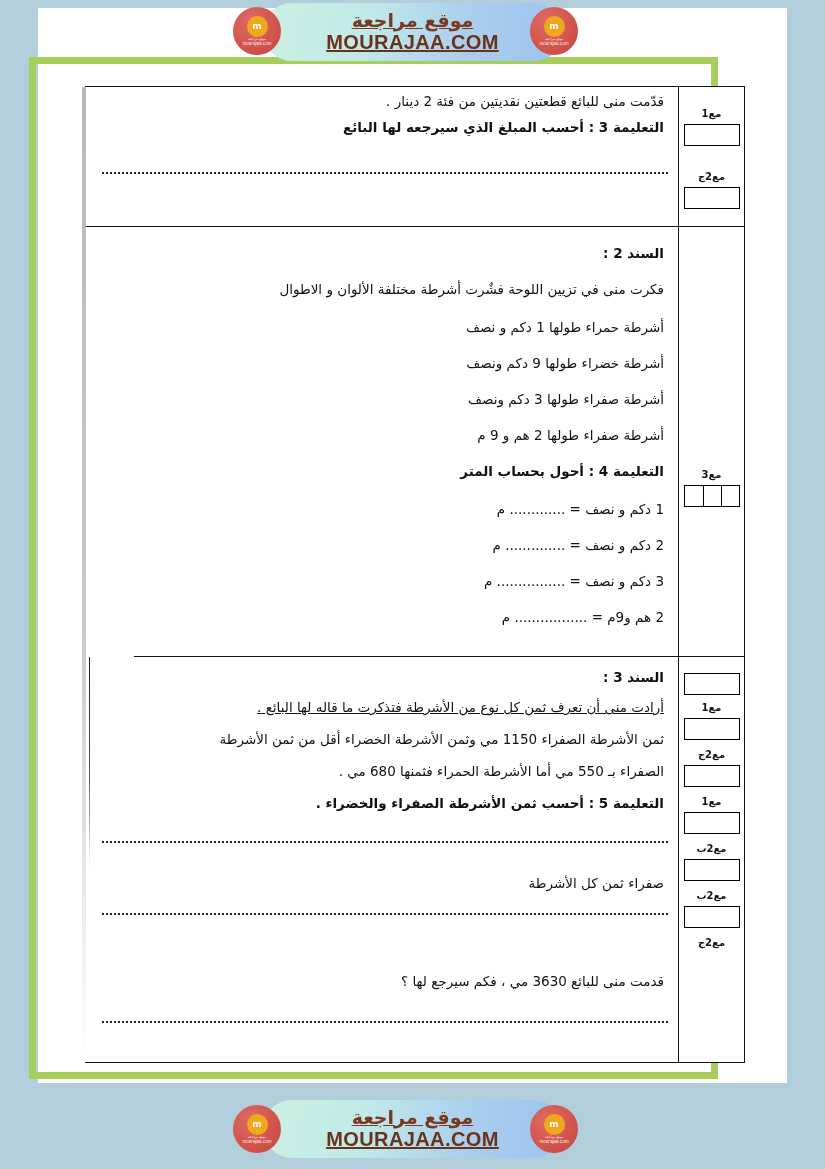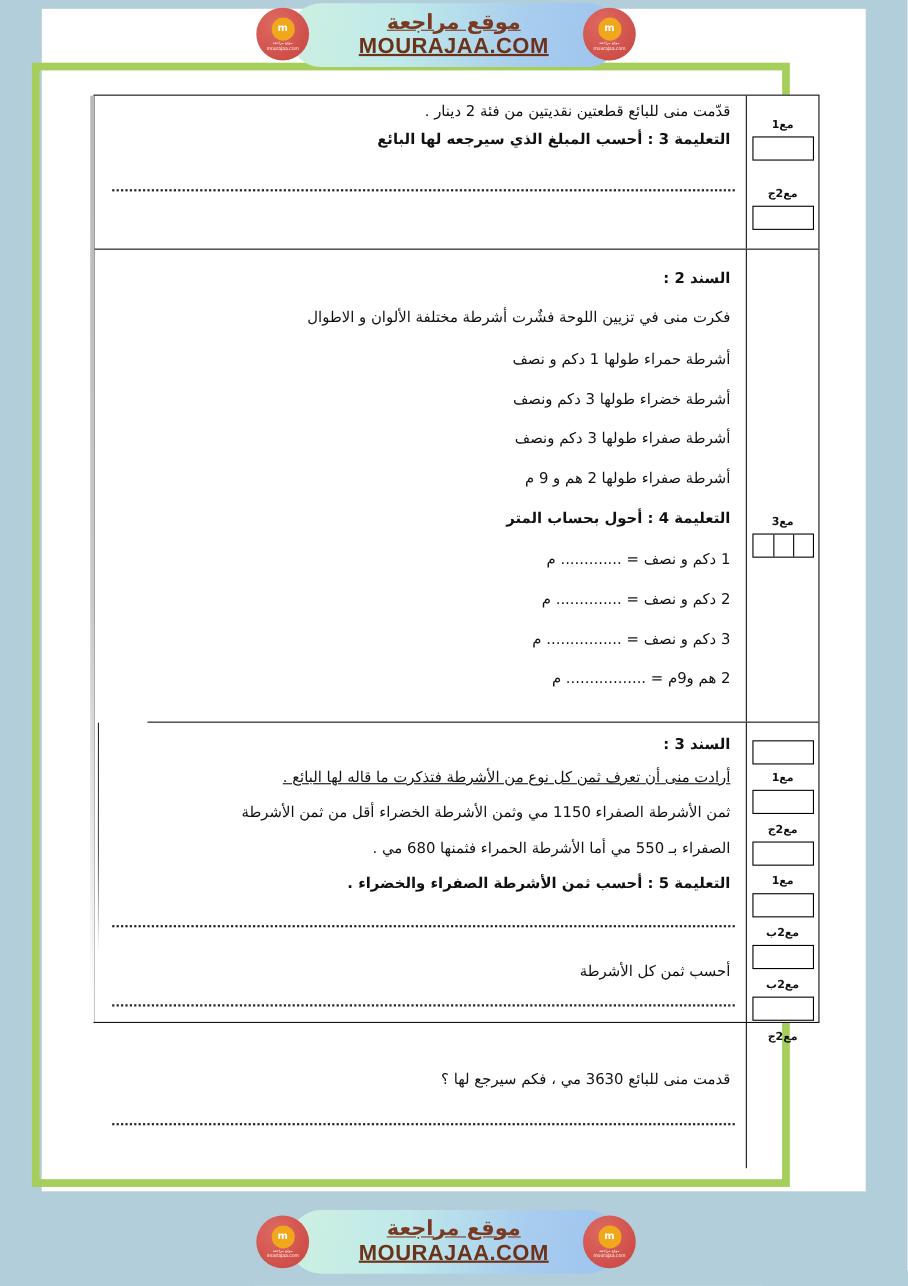--- a/index.html
+++ b/index.html
@@ -123,21 +123,21 @@
     box-sizing: border-box;
     z-index: 12;
   }
 
   
   .doc-table {
     position: absolute;
     left: 85px;
     top: 86px;
     width: 660px;
-    height: 844px;
+    height: 977px;
     z-index: 20;
     border: 1px solid #111;
     box-sizing: border-box;
     background: #fff;
   }
   .doc-table::before {   
     content: "";
     position: absolute;
     left: -4px; top: 0;
     width: 4px; height: 100%;
@@ -284,21 +284,21 @@
         <div class="mark-box"></div>
       </div>
     </div>
   </div>
 
   <div class="section sec-2">
     <div class="content-col">
       <div class="txt b ln" style="top:20px;">السند 2 :</div>
       <div class="txt ln" style="top:56px;">فكرت منى في تزيين اللوحة  فشٌرت  أشرطة مختلفة الألوان و الاطوال</div>
       <div class="txt ln" style="top:94px;">أشرطة  حمراء طولها 1  دكم و نصف</div>
-      <div class="txt ln" style="top:130px;">أشرطة خضراء طولها 3 دكم ونصف</div>
+      <div class="txt ln" style="top:130px;">أشرطة خضراء طولها 9 دكم ونصف</div>
       <div class="txt ln" style="top:166px;">أشرطة صفراء طولها 3 دكم ونصف</div>
       <div class="txt ln" style="top:202px;">أشرطة صفراء طولها 2 هم و 9 م</div>
       <div class="txt b ln" style="top:238px;">التعليمة 4 : أحول بحساب المتر</div>
       <div class="txt ln" style="top:276px;">1 دكم و نصف  = ............. م</div>
       <div class="txt ln" style="top:312px;text-align:right;">2 دكم و نصف = .............. م</div>
       <div class="txt ln" style="top:348px;">3 دكم و نصف = ................ م</div>
       <div class="txt ln" style="top:384px;">2 هم و9م =  ................. م</div>
     </div>
     <div class="marks-col">
       <div class="mk" style="top:243px;">
@@ -316,21 +316,21 @@
 
   <div class="section sec-3">
     <div class="content-col">
       <div class="txt b ln" style="top:14px;">السند 3 :</div>
       <div class="txt ln" style="top:44px;text-decoration:underline;">أرادت منى أن تعرف ثمن كل نوع من الأشرطة فتذكرت ما قاله لها البائع .</div>
       <div class="txt ln" style="top:76px;">ثمن الأشرطة الصفراء 1150 مي وثمن الأشرطة الخضراء أقل من ثمن الأشرطة</div>
       <div class="txt ln" style="top:108px;">الصفراء بـ 550 مي   أما الأشرطة الحمراء فثمنها 680 مي  .</div>
       <div class="txt b ln" style="top:140px;">التعليمة 5 :  أحسب ثمن الأشرطة الصفراء والخضراء .</div>
 
       <div class="dots-abs" style="top:184px;"></div>
-      <div class="txt ln" style="top:220px;">أحسب ثمن كل الأشرطة</div>
+      <div class="txt ln" style="top:220px;">صفراء ثمن كل الأشرطة</div>
       <div class="dots-abs" style="top:256px;"></div>
 
       <div class="txt ln" style="top:318px;">قدمت منى للبائع 3630 مي ، فكم سيرجع لها ؟</div>
       <div class="dots-abs" style="top:364px;"></div>
 
       <div class="faded-rule"></div>
     </div>
     <div class="marks-col">
       <div class="mk" style="top:16px;">
         <div class="mark-box"></div>

